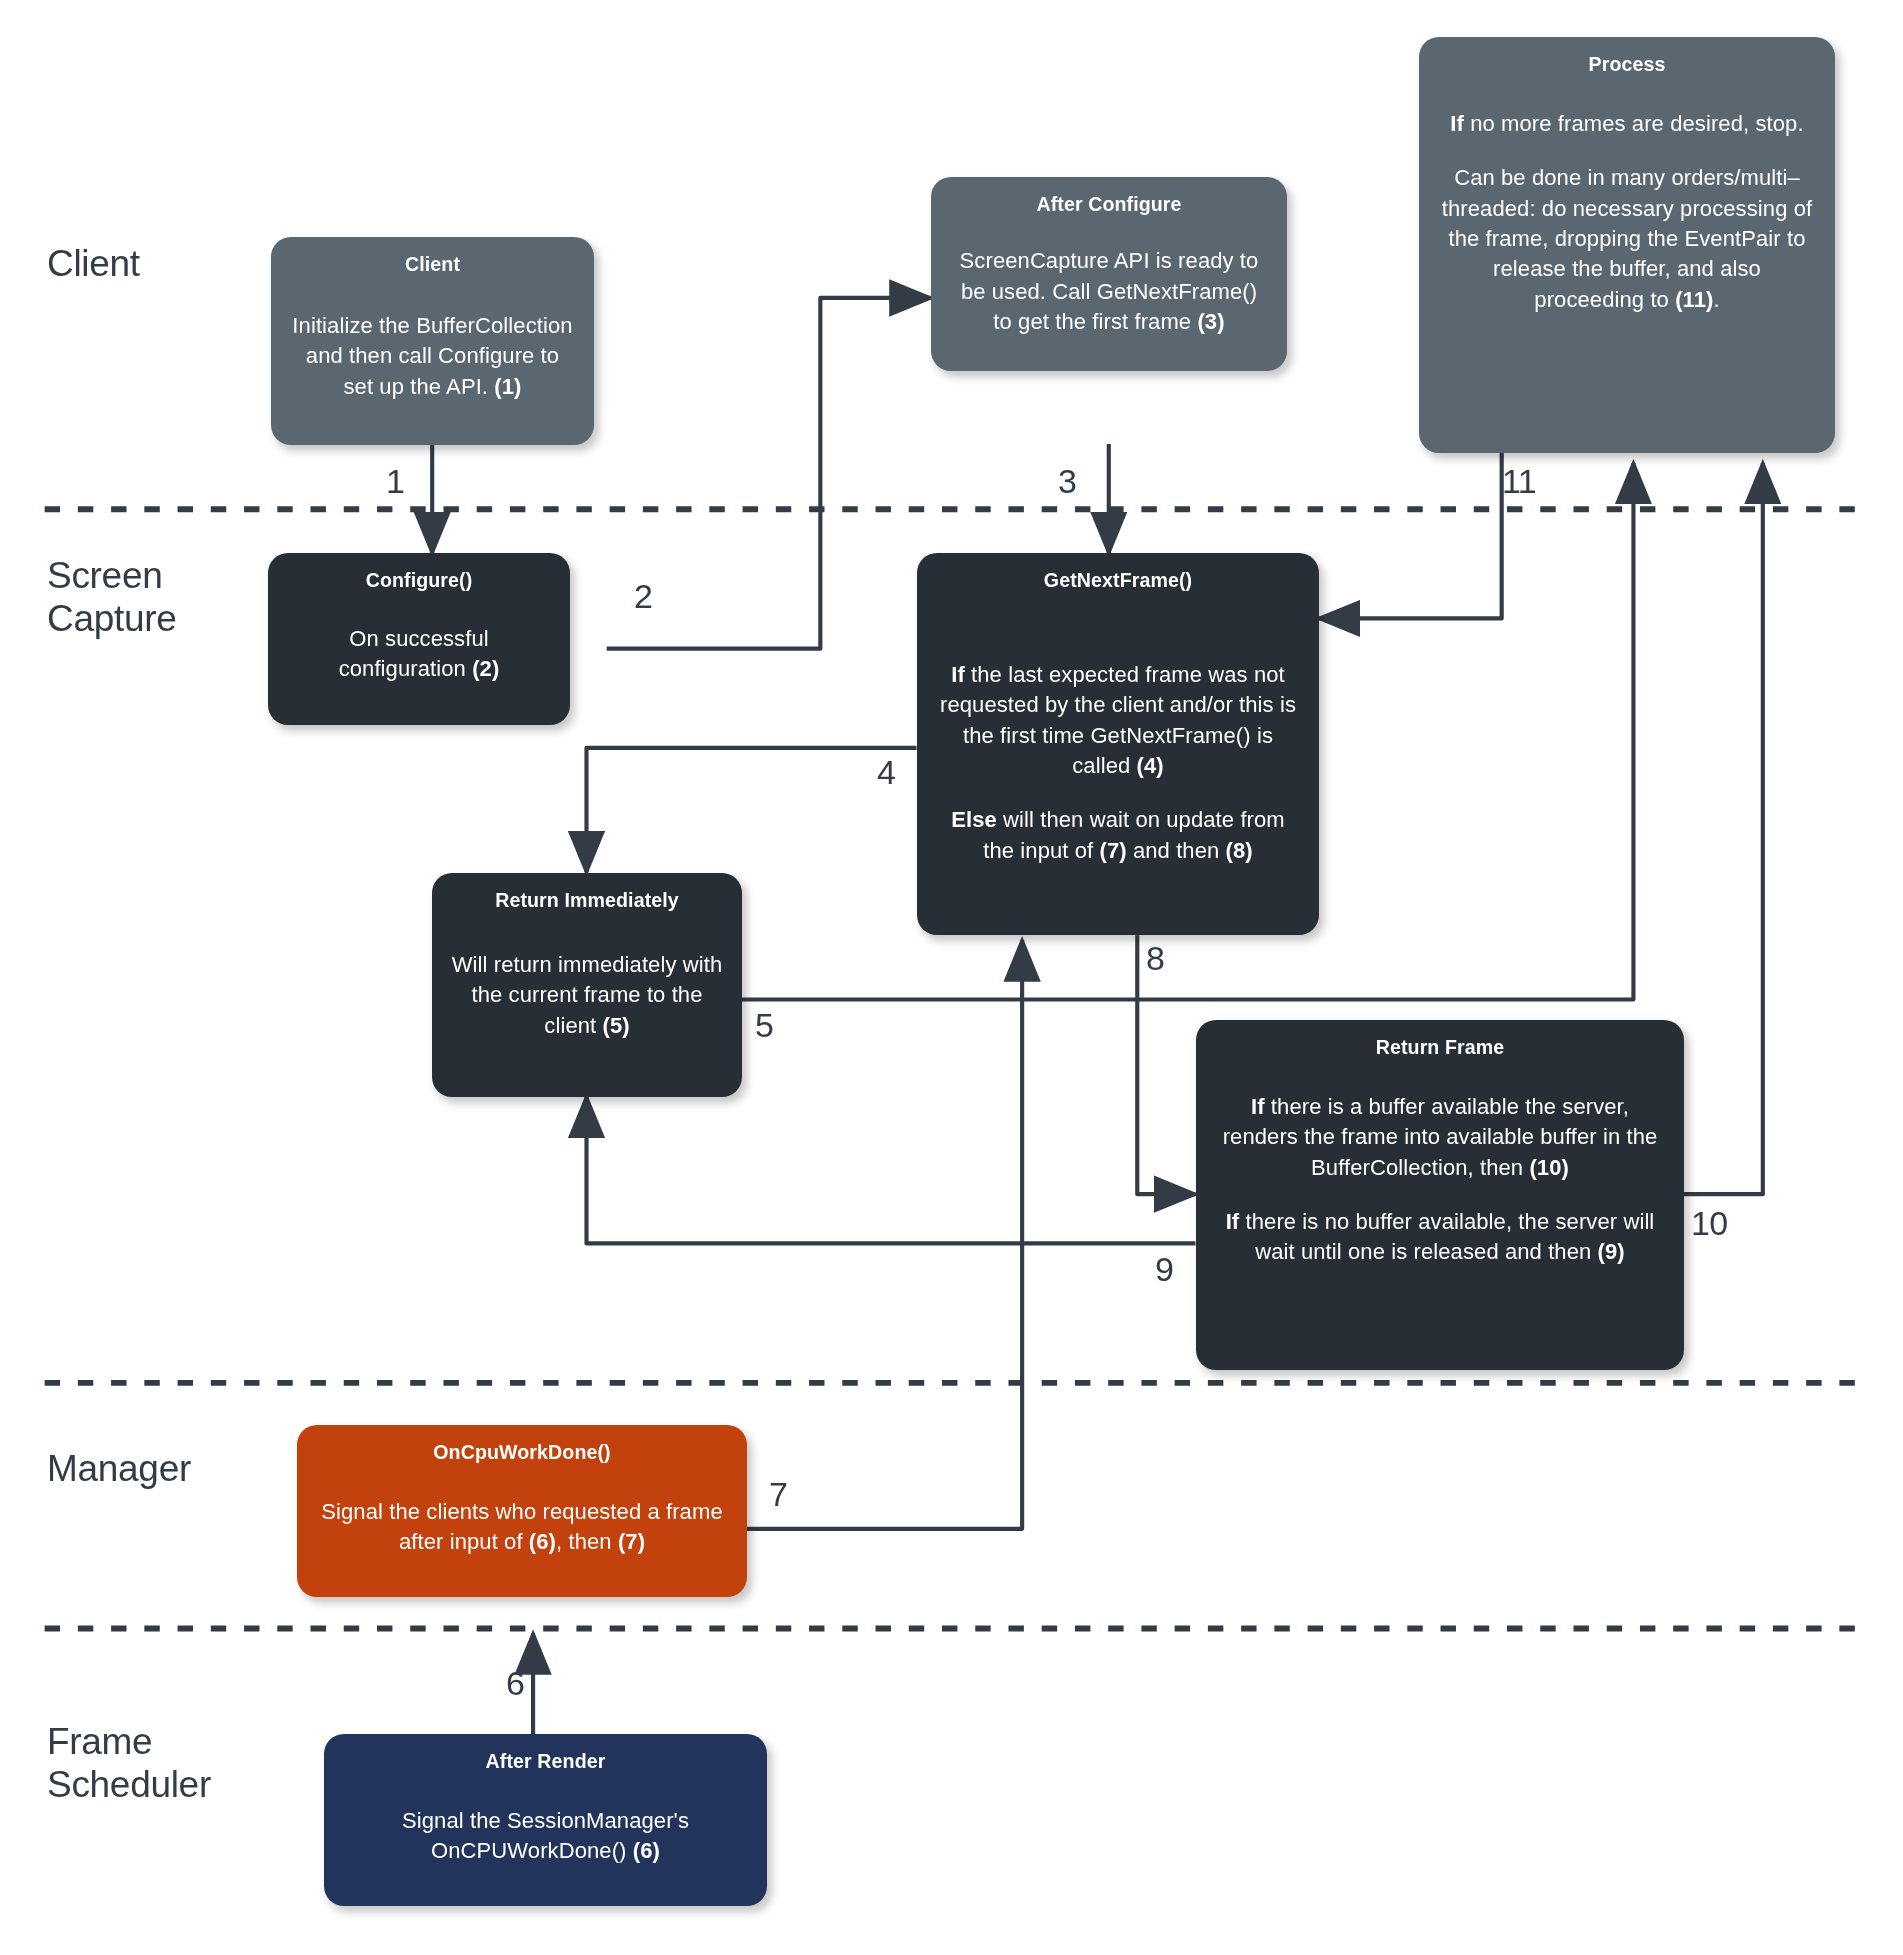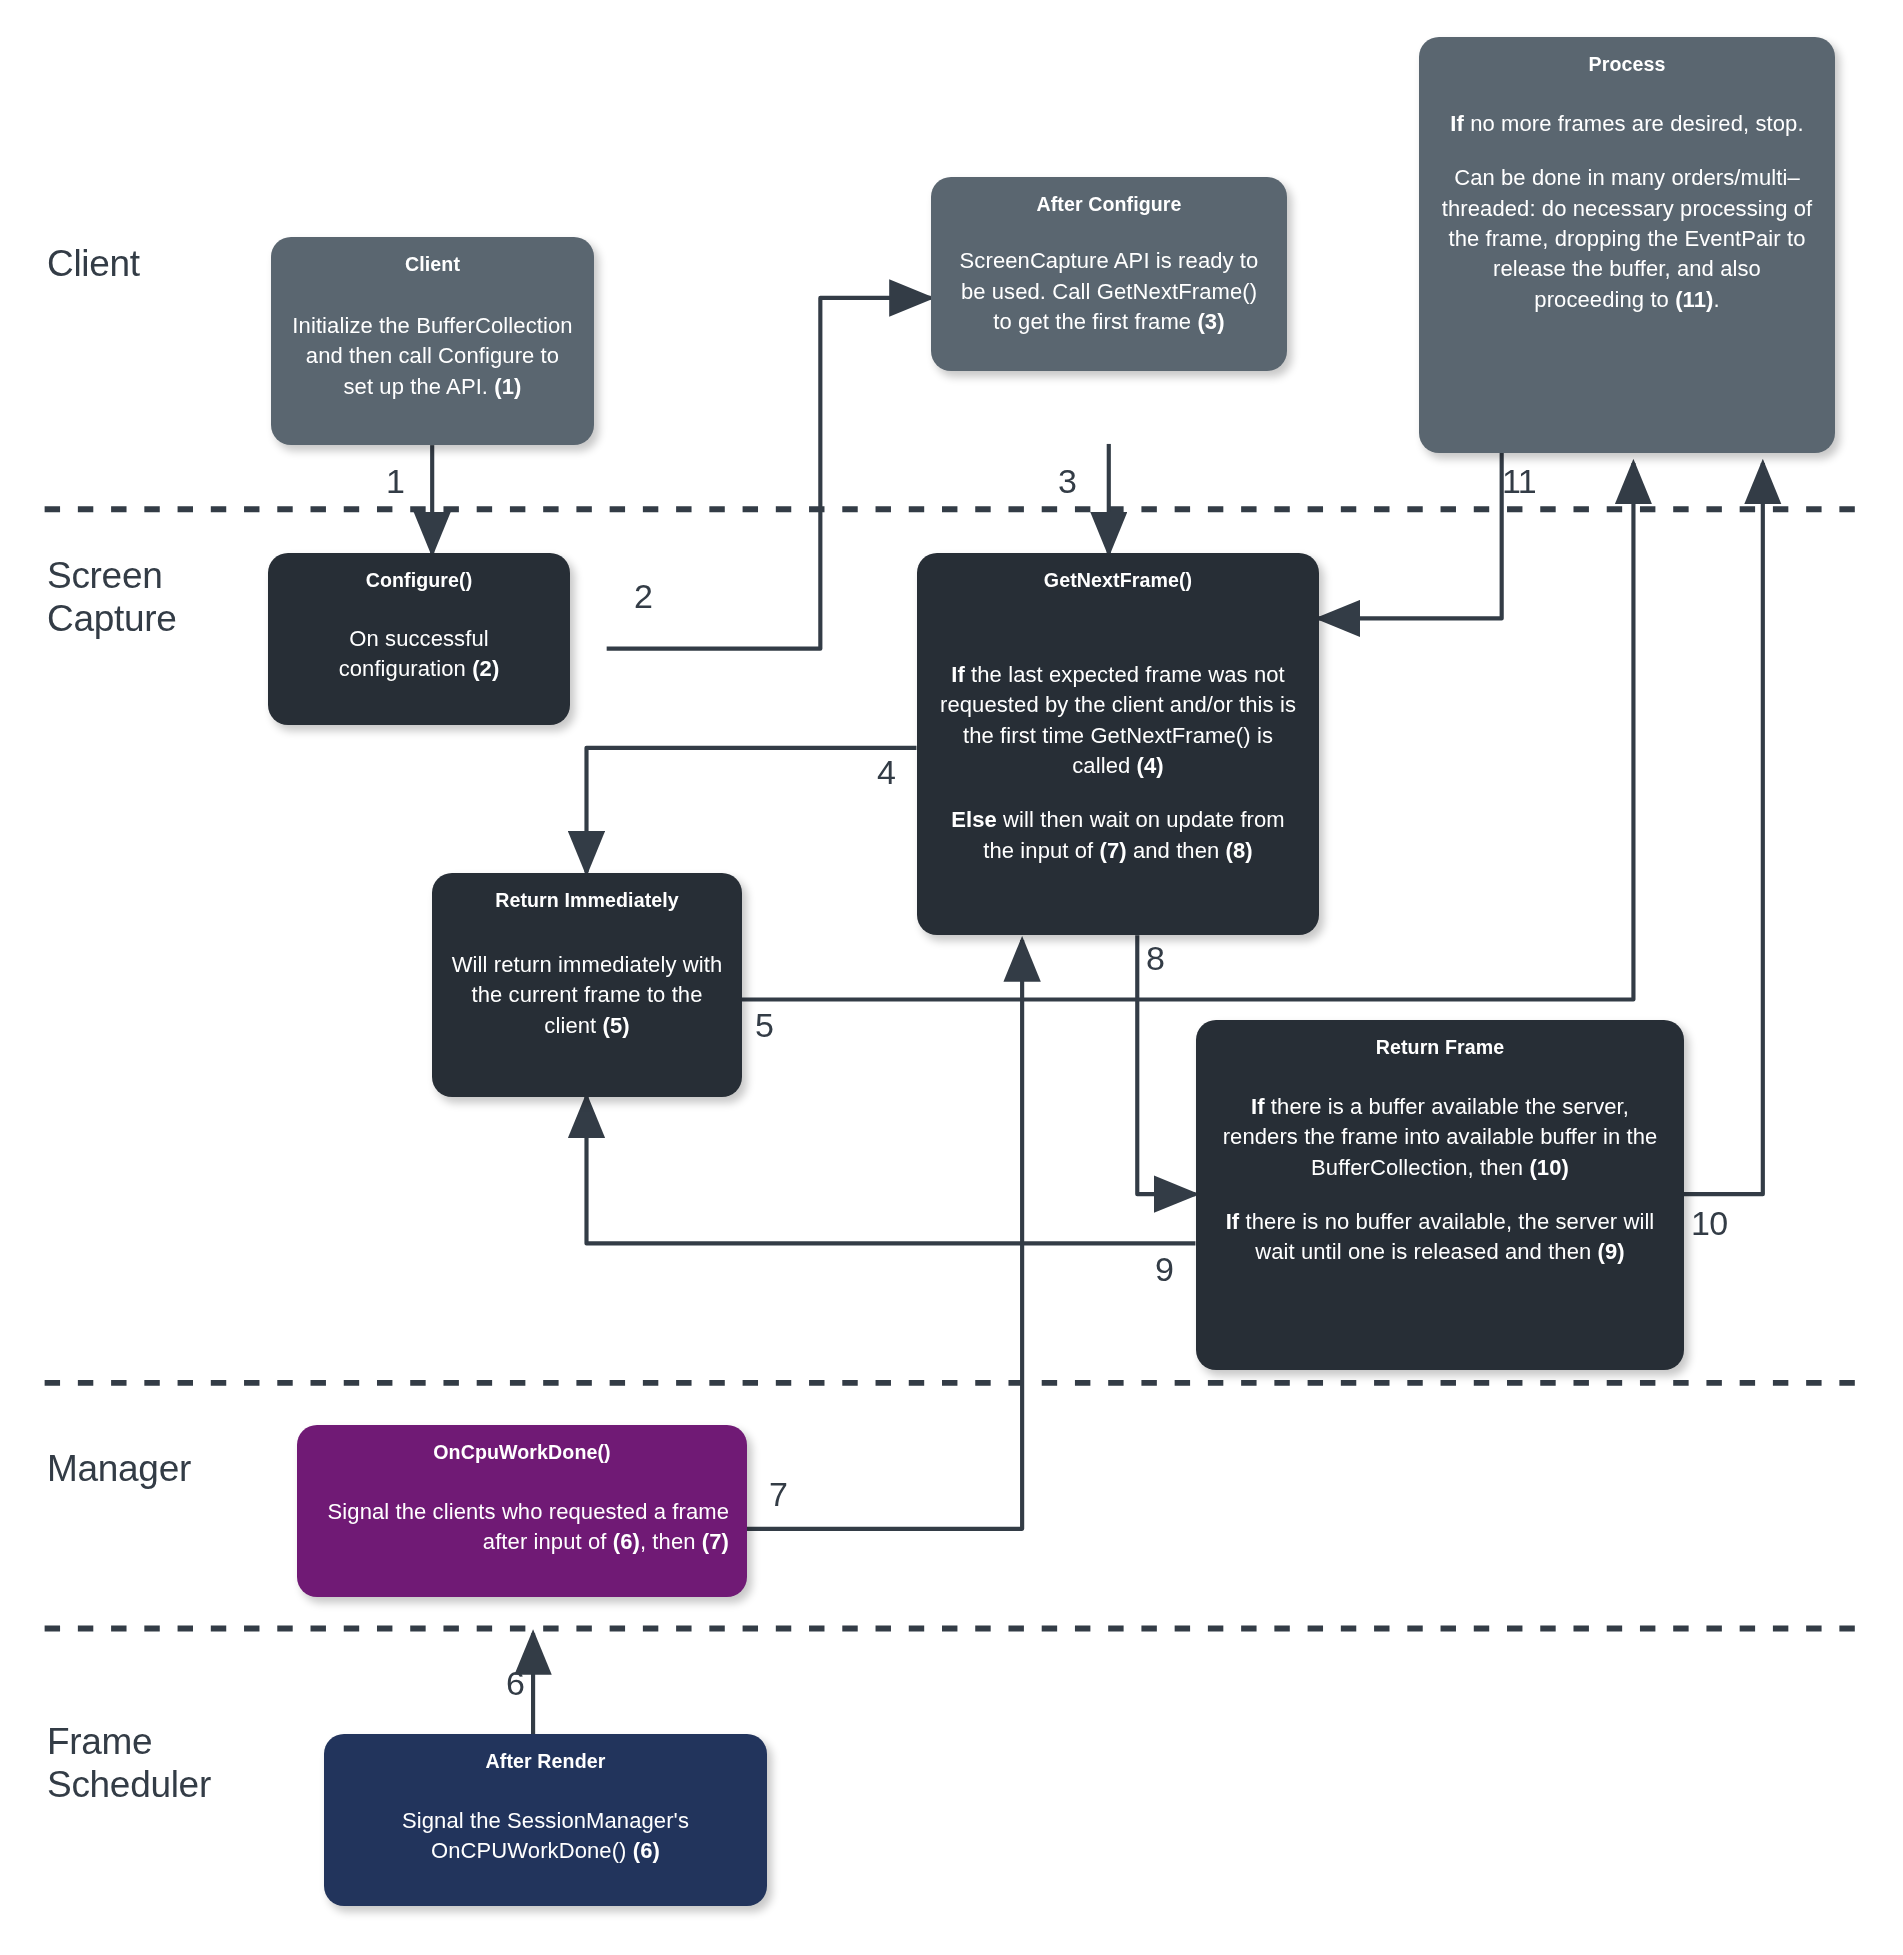--- a/index.html
+++ b/index.html
@@ -59,21 +59,21 @@
     font-weight: 400;
     line-height: 1.38;
     letter-spacing: 0.1px;
   }
   .node .n-body b { font-weight: 700; }
   .node .n-body p { margin: 0; }
   .node .n-body p + p { margin-top: 24px; }
 
   .c-gray  { background: #5a6670; }
   .c-dark  { background: #272e36; }
-  .c-green { background: #701a75; text-align: right; }
+  .c-green { background: #c2410c; }
   .c-blue  { background: #22345c; }
 
   .step-num {
     position: absolute;
     z-index: 5;
     color: #333c46;
     font-size: 34px;
     font-weight: 400;
     line-height: 1;
     letter-spacing: -0.6px;

